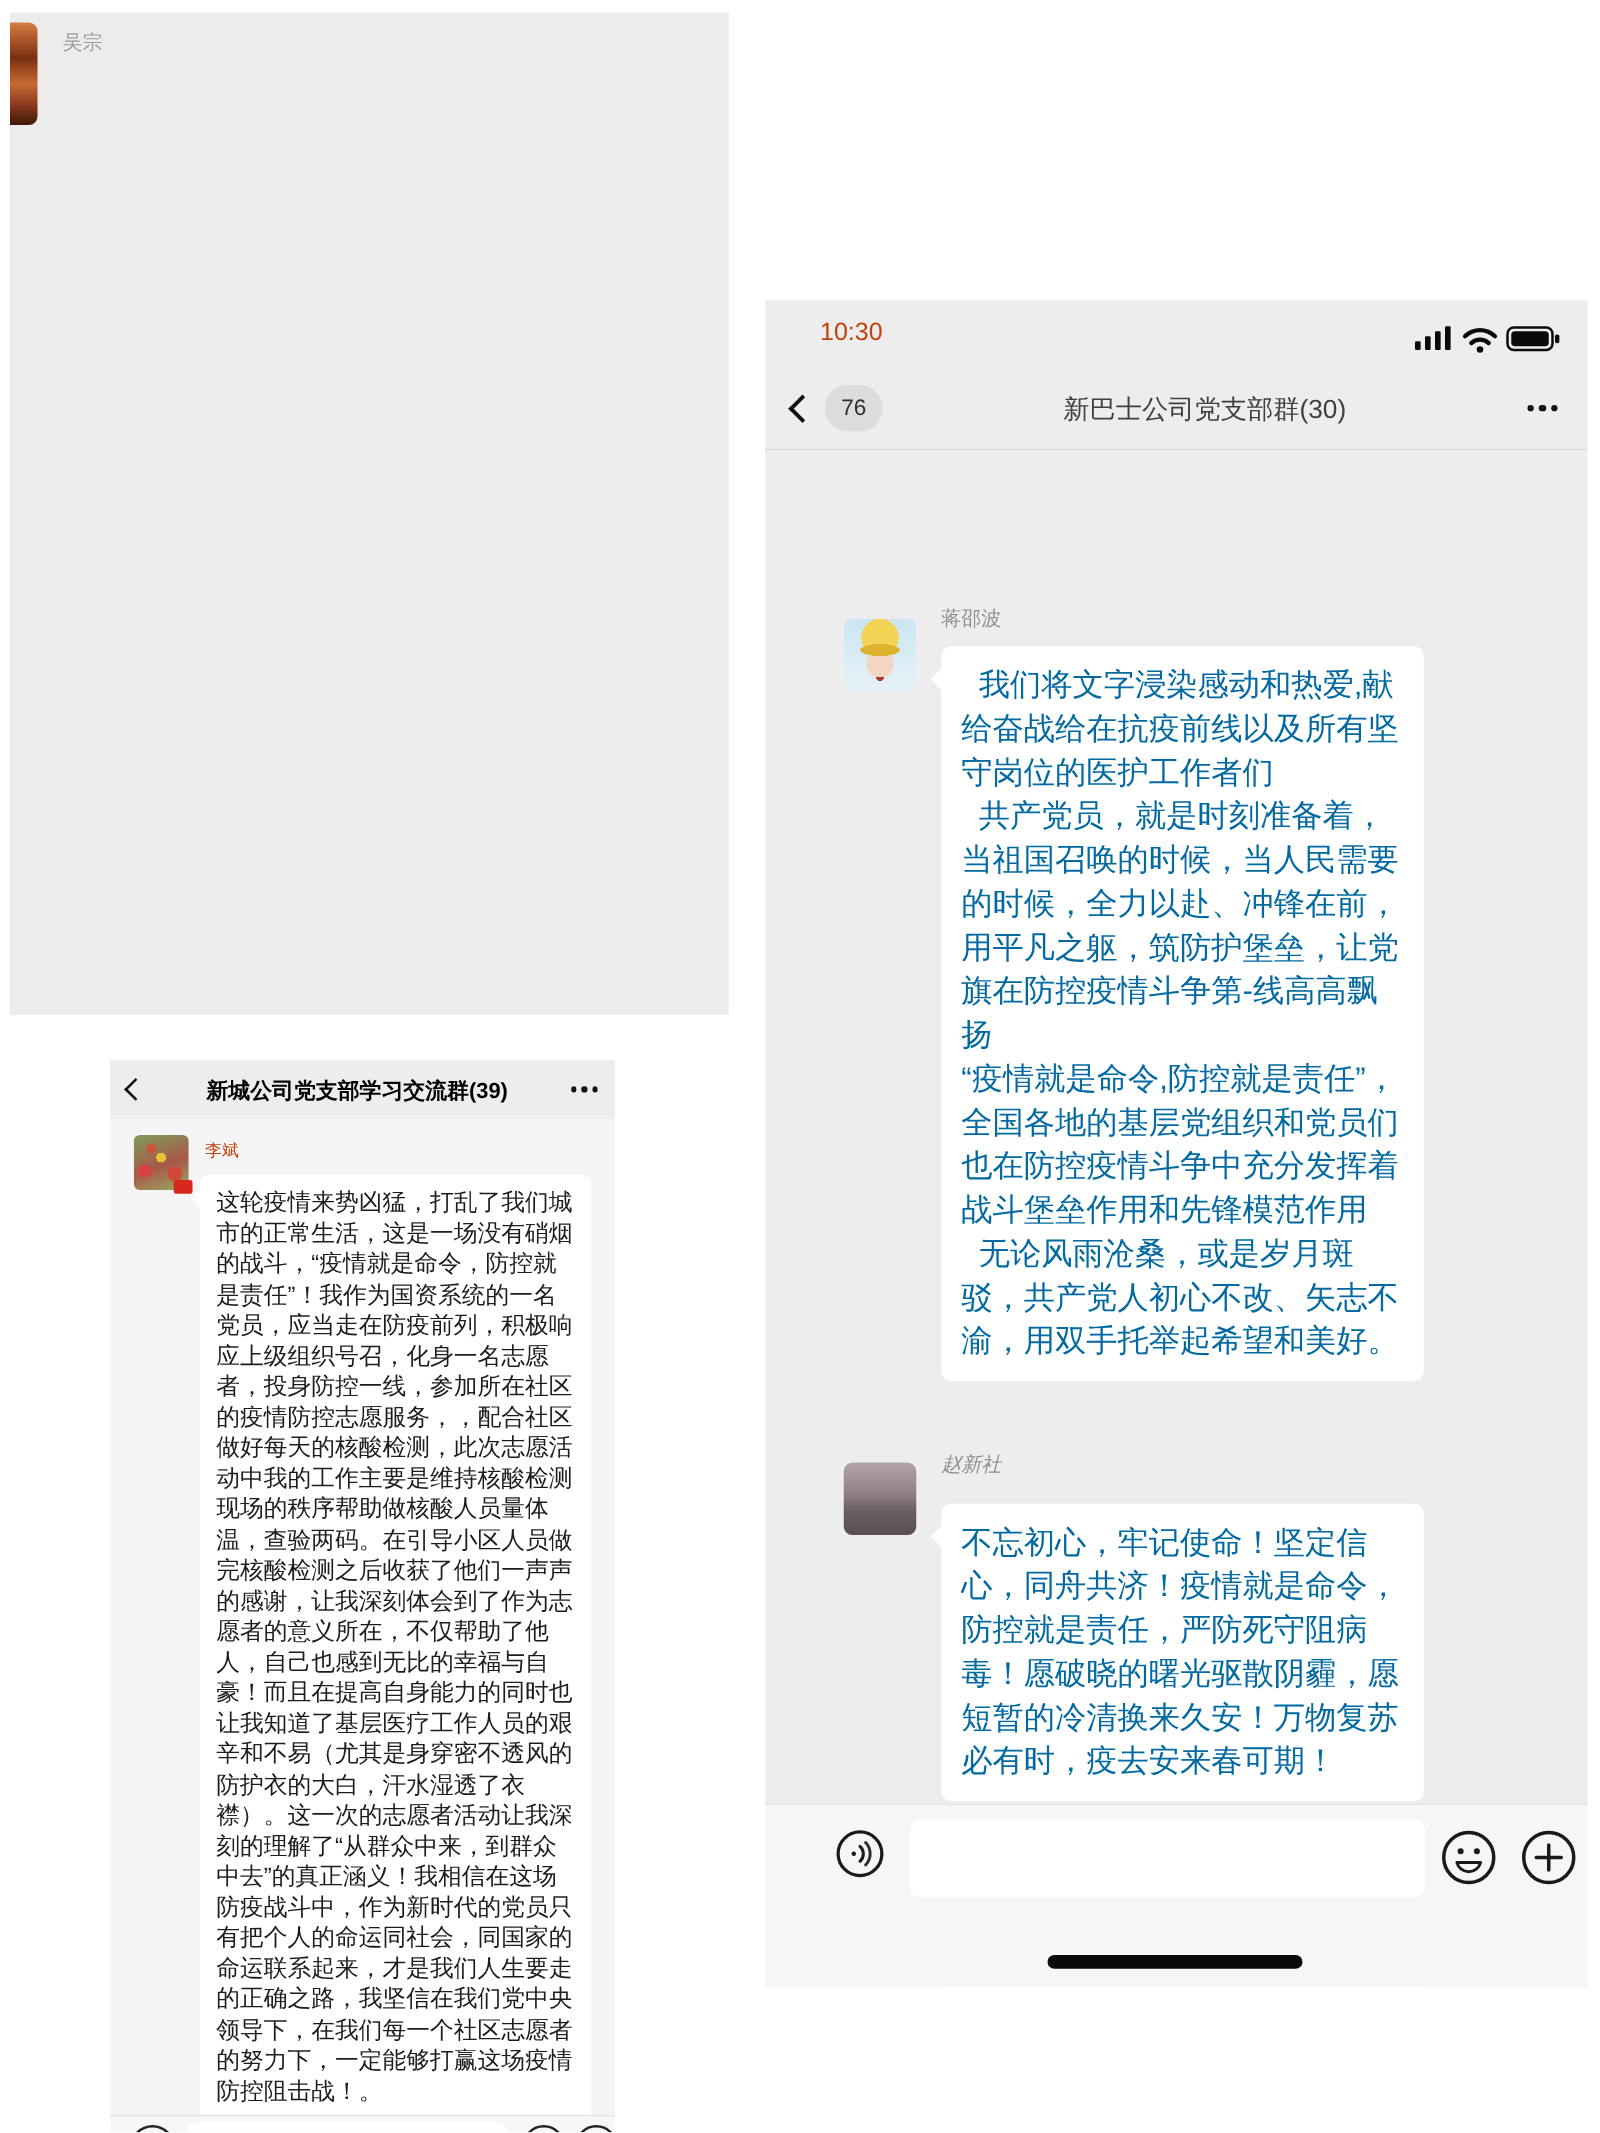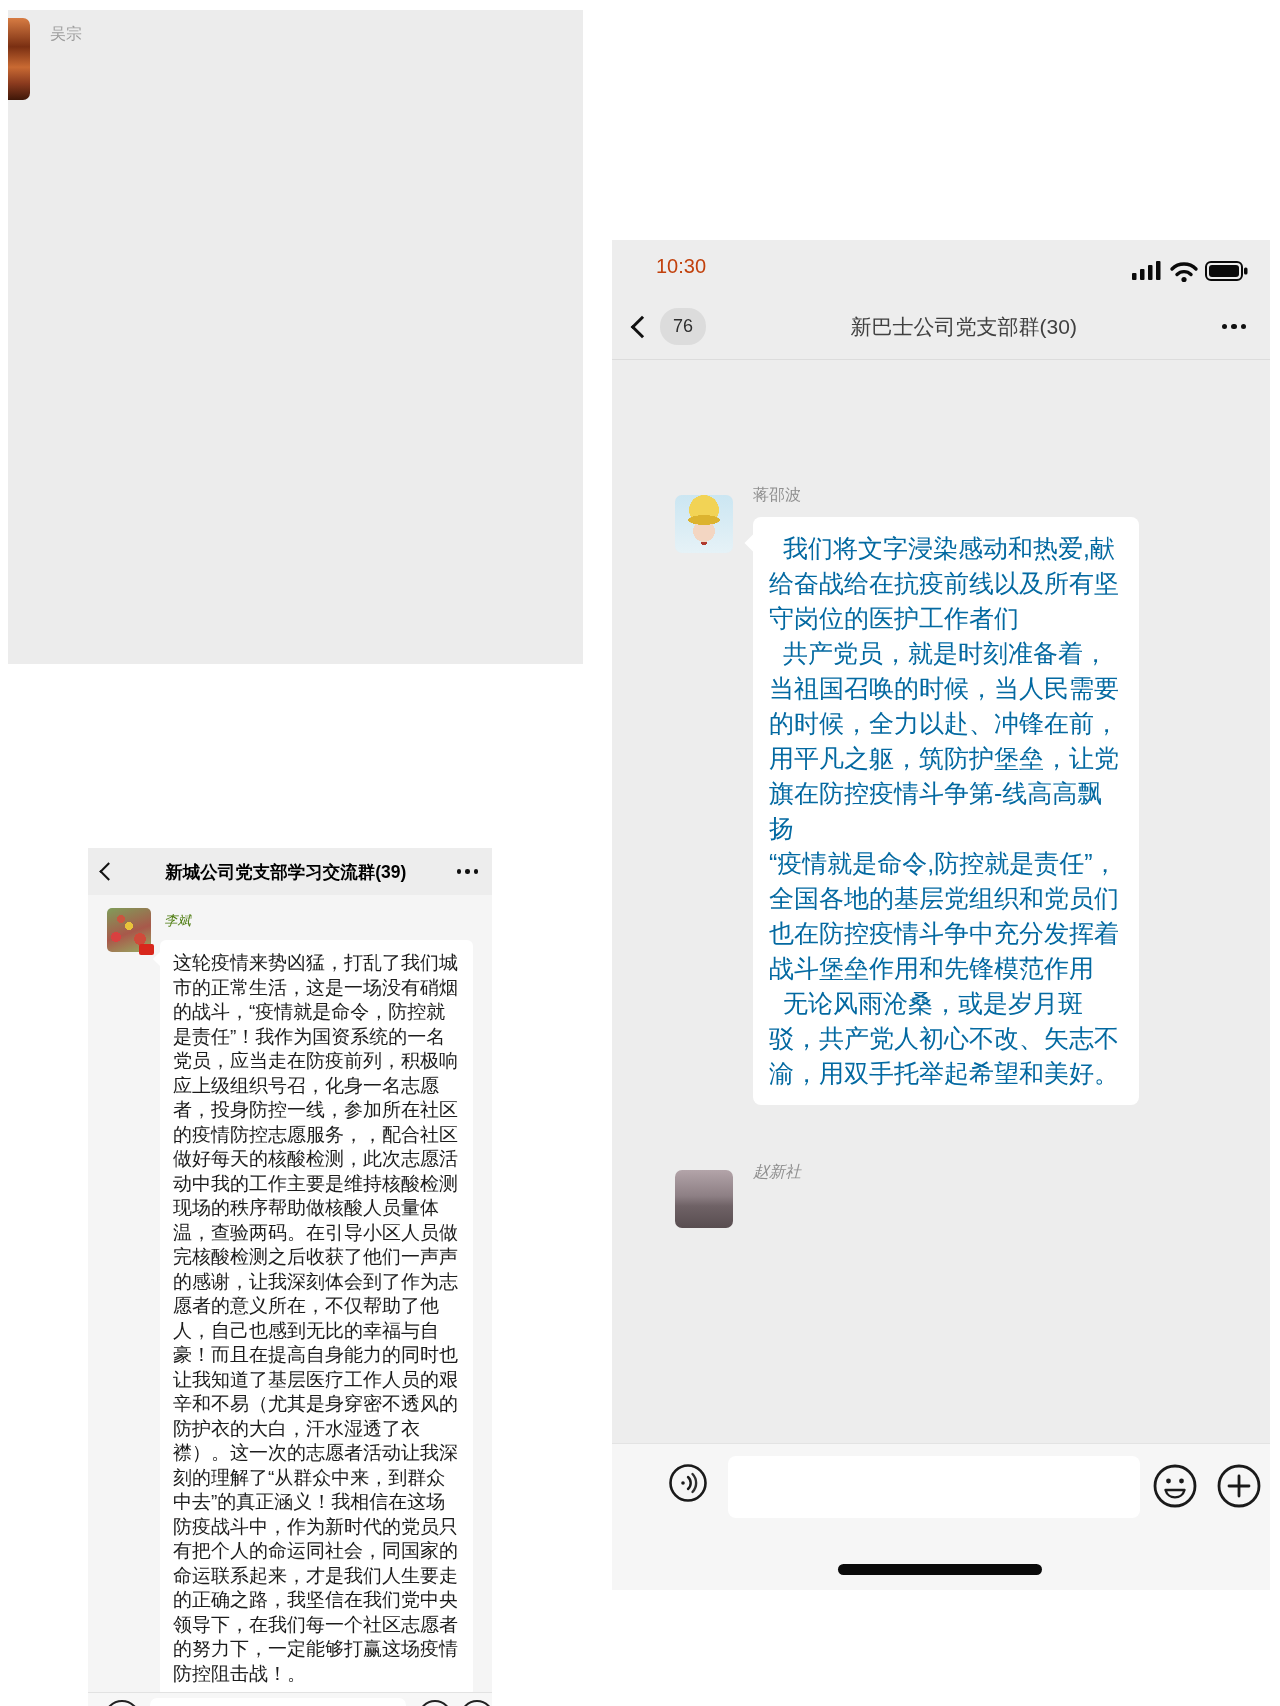--- a/index.html
+++ b/index.html
@@ -3,21 +3,21 @@
 <meta charset="utf-8">
 <style>
   * { margin:0; padding:0; box-sizing:border-box; }
   html,body { background:#ffffff; }
   body { font-family:"Liberation Sans","DejaVu Sans",sans-serif; }
   #canvas { position:relative; width:1280px; height:1706px; background:#ffffff; overflow:hidden; }
 
   .cjk { line-break:strict; word-break:normal; overflow-wrap:break-word; white-space:pre-wrap; }
 
   
-  #shotA { position:absolute; left:8px; top:10px; width:575px; height:654px; background:#ececec; overflow:hidden; }
+  #shotA { position:absolute; left:8px; top:10px; width:575px; height:802px; background:#ececec; overflow:hidden; }
   #shotA .avatar-strip { position:absolute; left:-4px; top:8px; width:26px; height:82px; border-radius:0 7px 7px 0;
       background:linear-gradient(180deg,#d77c43 0%,#7a2f12 35%,#c96a33 60%,#8a3a1e 80%,#3f1708 100%); }
   #shotA .sender { position:absolute; left:42px; top:14px; font-size:16px; color:#9b9b9b; }
   #shotA .bubble { position:absolute; left:38px; top:47px; width:500px; background:#ffffff; border-radius:8px;
       padding:20px 24px; font-size:30px; line-height:40px; color:#1c1c1c; }
   #shotA .bubble::before { content:""; position:absolute; left:-7px; top:28px; width:14px; height:14px;
       background:#ffffff; transform:rotate(45deg); }
 
   
   #shotB { position:absolute; left:88px; top:848px; width:404px; height:858px; background:#f5f5f5; overflow:hidden; }
@@ -30,21 +30,21 @@
   #shotB .dots3 { margin-right:14px; }
 
   #shotB .avatar { position:absolute; left:19px; top:60px; width:44px; height:44px; border-radius:5px; overflow:visible;
       background:
         radial-gradient(circle 5px at 9px 29px, #d94040 0 99%, transparent 100%),
         radial-gradient(circle 4px at 22px 18px, #e8c33a 0 99%, transparent 100%),
         radial-gradient(circle 6px at 33px 31px, #cf4a3a 0 99%, transparent 100%),
         radial-gradient(circle 4px at 14px 11px, #c9553f 0 99%, transparent 100%),
         linear-gradient(160deg,#7f9e5a 0%,#a8584a 55%,#96ad62 100%); }
   #shotB .avatar .flag { position:absolute; right:-3px; bottom:-3px; width:15px; height:11px; background:#d8271c; border-radius:2px; }
-  #shotB .sender { position:absolute; left:76px; top:64px; font-size:13.5px; color:#4d7c0f;font-style:italic; }
+  #shotB .sender { position:absolute; left:76px; top:64px; font-size:13.5px; color:#c2410c; }
   #shotB .bubble { position:absolute; left:72px; top:92px; width:313px; background:#ffffff; border-radius:6px;
       padding:11px 13px; font-size:19px; line-height:24.5px; color:#1c1c1c; }
   #shotB .bubble::before { content:""; position:absolute; left:-5px; top:14px; width:10px; height:10px;
       background:#ffffff; transform:rotate(45deg); }
   #shotB .inputbar { position:absolute; left:0; bottom:-48px; width:404px; height:62px; background:#f7f7f7;
       border-top:1px solid #e2e2e2; }
   #shotB .inputbar .voice { position:absolute; left:16px; top:7px; width:36px; height:36px; border:2.5px solid #222; border-radius:50%; background:#f7f7f7; }
   #shotB .inputbar .field { position:absolute; left:62px; top:5px; width:256px; height:40px; background:#ffffff; border-radius:7px; }
   #shotB .inputbar .circ { position:absolute; top:7px; width:34px; height:34px; border:2.5px solid #222; border-radius:50%; }
 
@@ -162,20 +162,21 @@
 
       <div class="av av-luffy" style="top:135px;"></div>
       <div class="name" style="top:125px;">蒋邵波</div>
       <div class="msgbubble cjk" style="top:157px;">  我们将文字浸染感动和热爱,献给奋战给在抗疫前线以及所有坚守岗位的医护工作者们
   共产党员，就是时刻准备着，当祖国召唤的时候，当人民需要的时候，全力以赴、冲锋在前，用平凡之躯，筑防护堡垒，让党旗在防控疫情斗争第-线高高飘扬
 “疫情就是命令,防控就是责任”，全国各地的基层党组织和党员们也在防控疫情斗争中充分发挥着战斗堡垒作用和先锋模范作用
   无论风雨沧桑，或是岁月斑驳，共产党人初心不改、矢志不渝，用双手托举起希望和美好。</div>
 
       <div class="av av-lake" style="top:810px;"></div>
       <div class="name" style="top:802px;font-style:italic;">赵新社</div>
+      <div class="msgbubble cjk" style="top:843px;">不忘初心，牢记使命！坚定信心，同舟共济！疫情就是命令，防控就是责任，严防死守阻病毒！愿破晓的曙光驱散阴霾，愿短暂的冷清换来久安！万物复苏必有时，疫去安来春可期！</div>
 
       <div class="timestamp">昨天 21:25</div>
 
       <div class="av av-kid" style="top:1158px;"></div>
       <div class="name" style="top:1160px;">徐玉强</div>
       <div class="msgbubble cjk" style="top:1183px; padding-top:10px; height:60px; overflow:hidden; color:#555;">疫情就是命令，作为一名党员</div>
     </div>
 
     <div class="inputbar">
       <div class="voicewrap">

